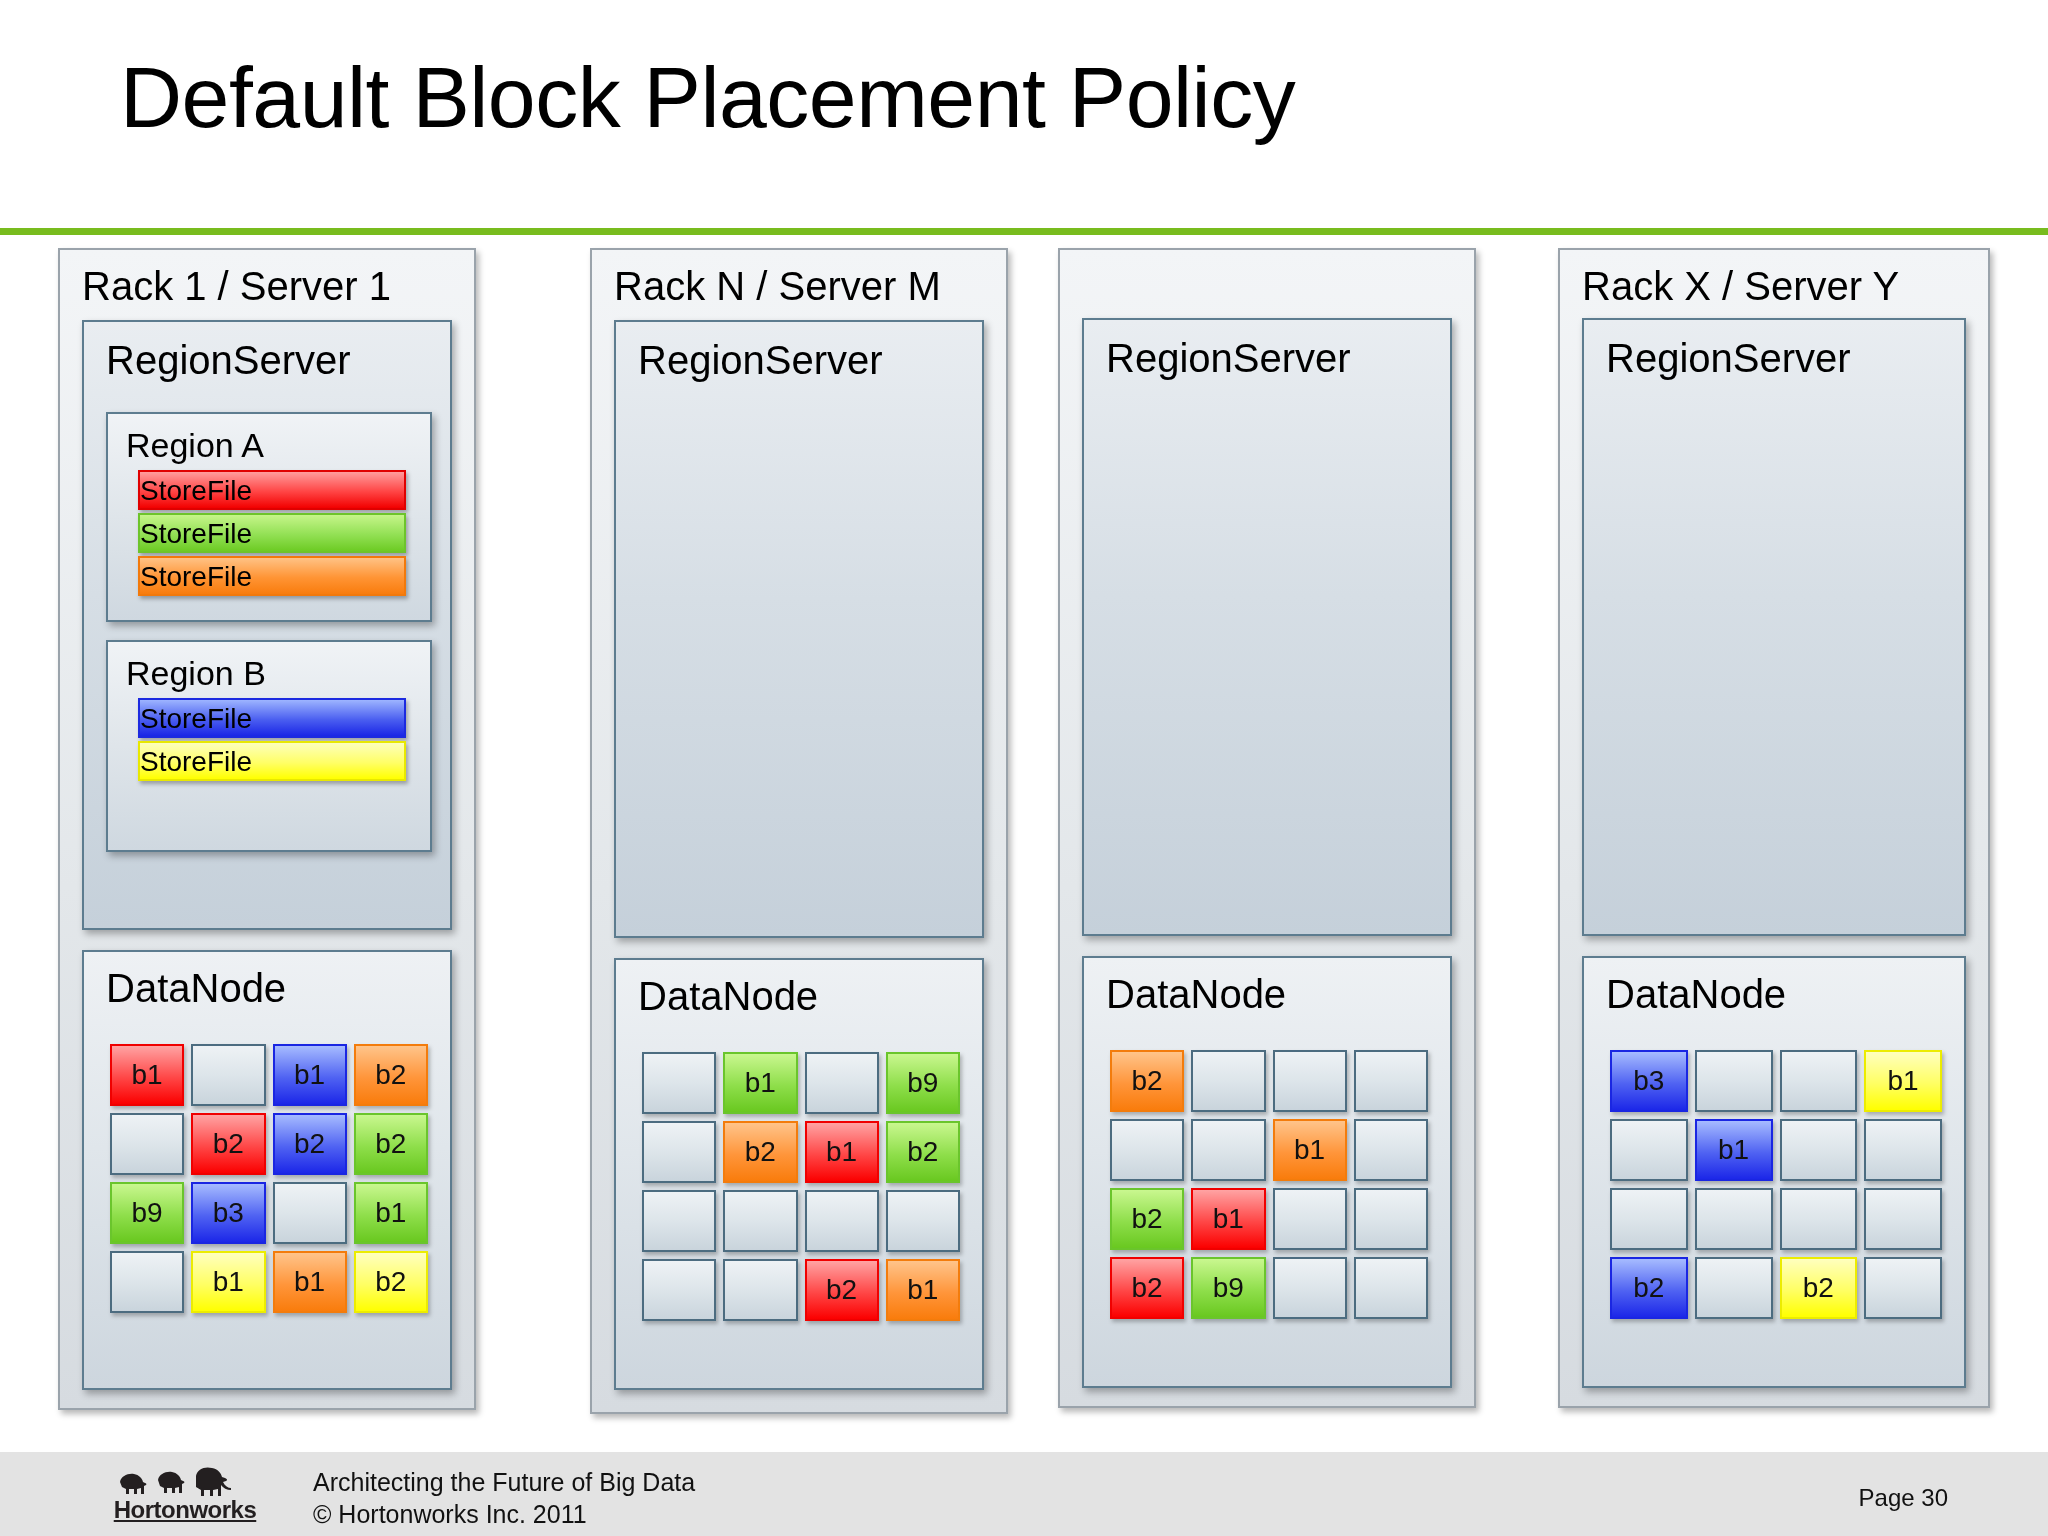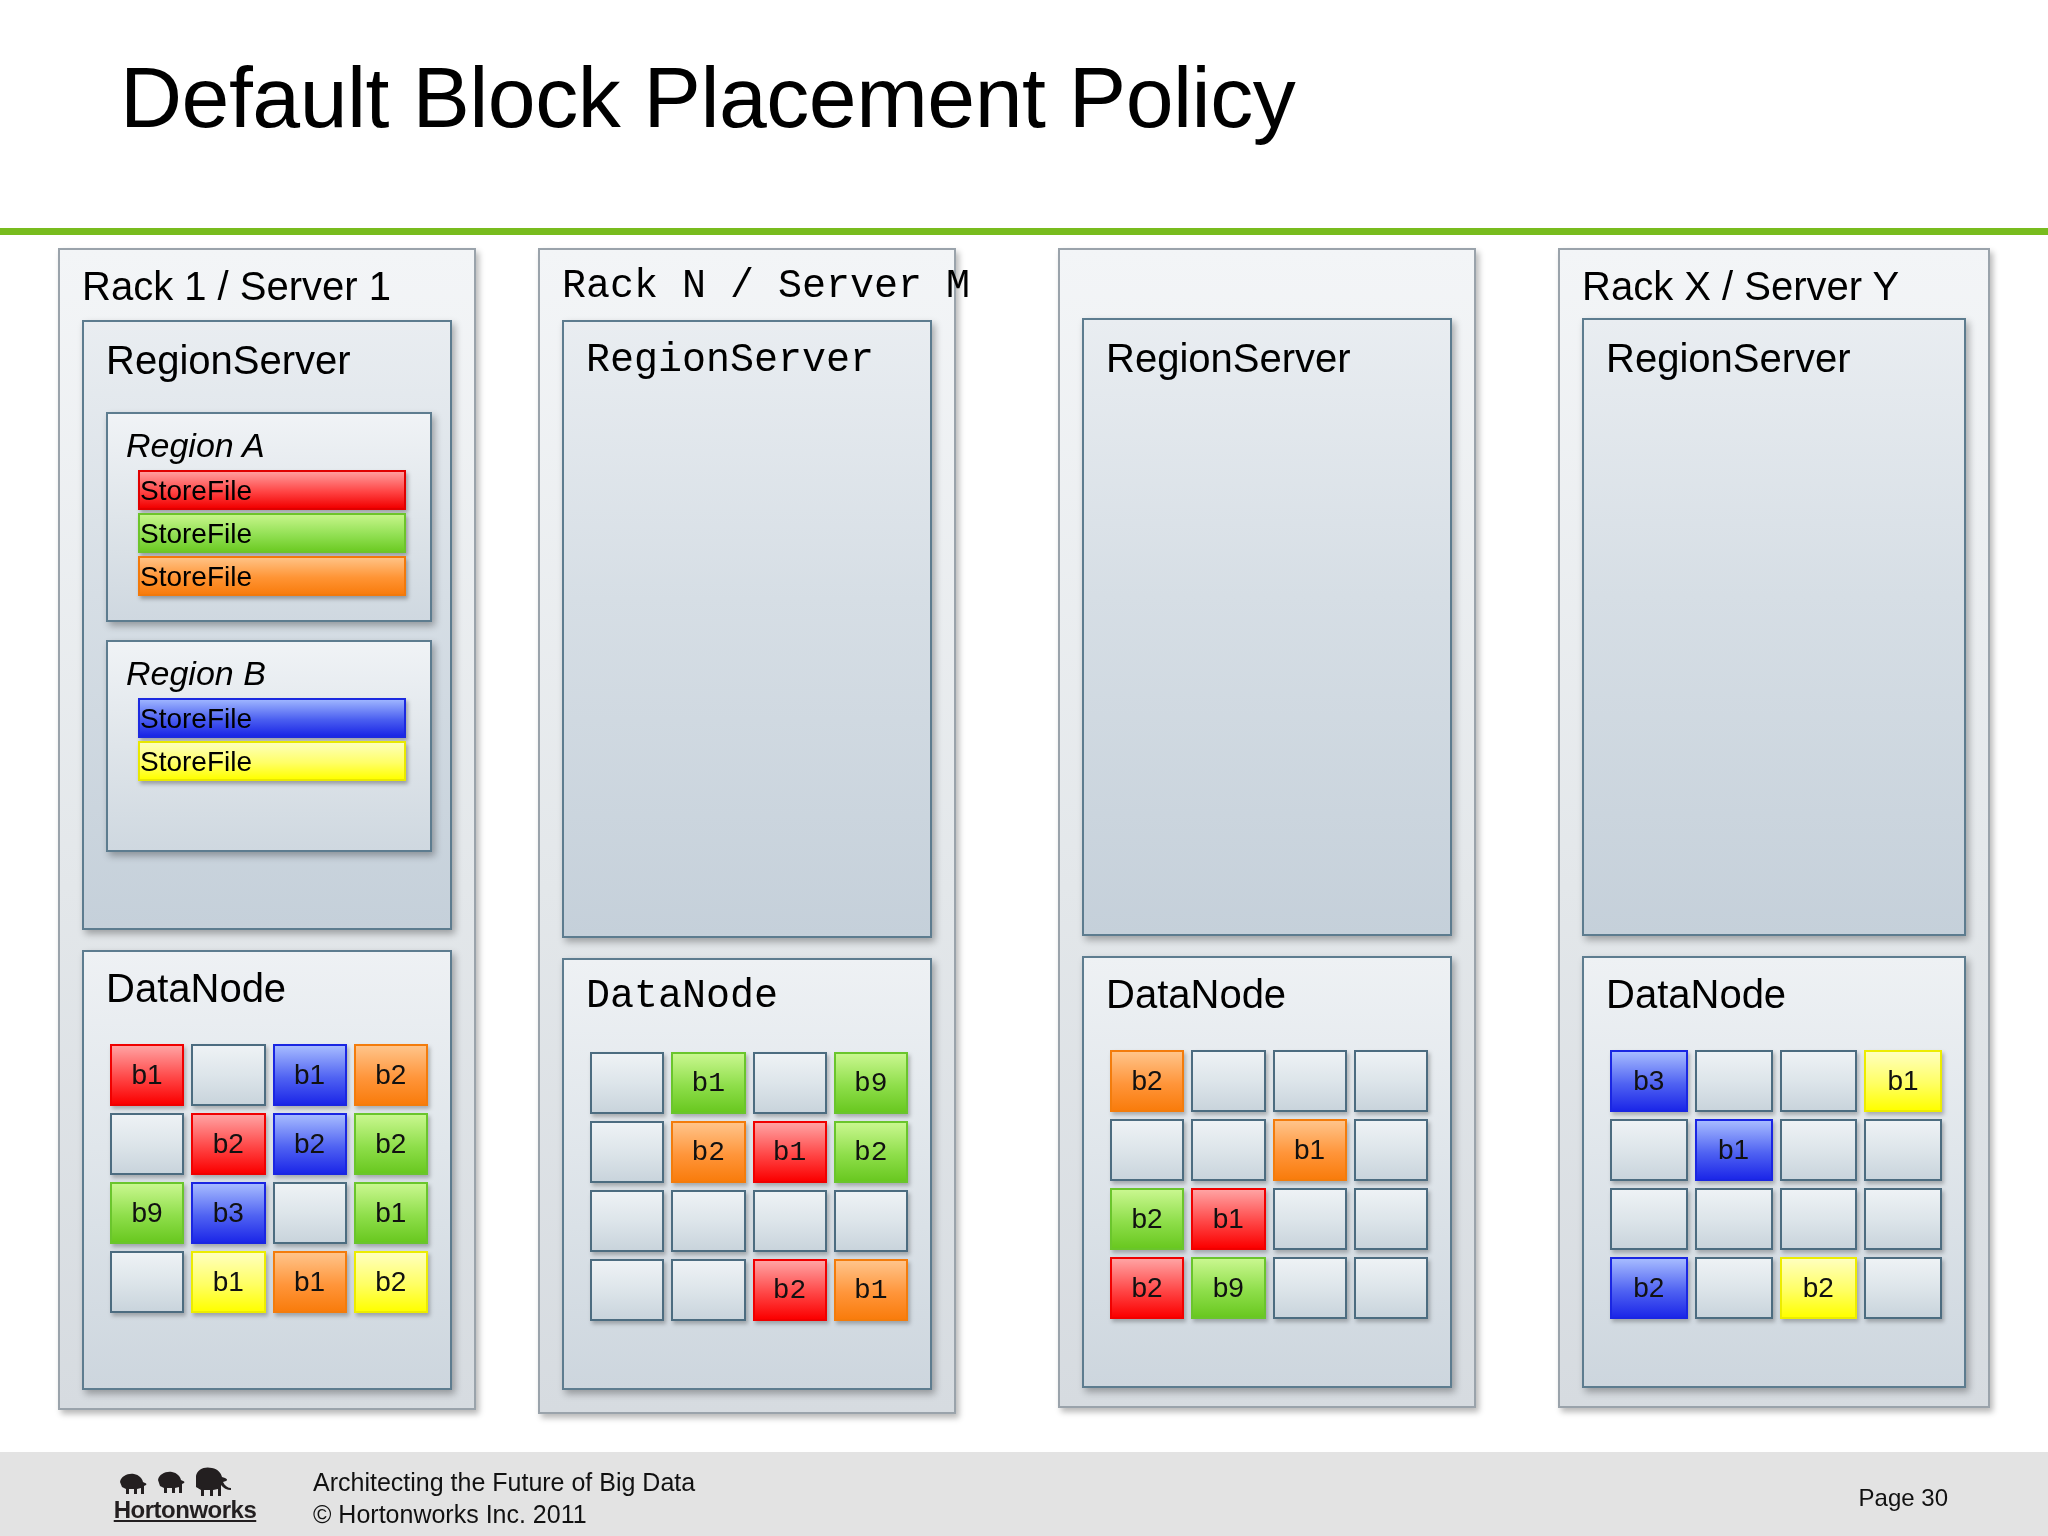--- a/index.html
+++ b/index.html
@@ -91,21 +91,20 @@
     border: 2px solid #5d7c8f;
     box-shadow: 3px 4px 7px rgba(0,0,0,0.3);
   }
   .region-title {
     position: absolute;
     left: 18px;
     top: 12px;
     font-size: 34px;
     color: #000000;
     white-space: nowrap;
-    font-style: italic;
   }
 
   
   .storefile {
     position: absolute;
     height: 40px;
     box-sizing: border-box;
     text-align: left;
     font-size: 28px;
     line-height: 38px;
@@ -245,21 +244,21 @@
           <div class="block blue">b3</div>
           <div class="block"></div>
           <div class="block green">b1</div>
           <div class="block"></div>
           <div class="block yellow">b1</div>
           <div class="block orange">b1</div>
           <div class="block yellow">b2</div>
         </div>
       </div>
     </div>
-    <div class="rack" style="left: 538px; width: 418px; height: 1166px; font-family: Liberation Mono, monospace;">
+    <div class="rack" style="left: 590px; width: 418px; height: 1166px;">
       <div class="rack-title">Rack N / Server M</div>
       <div class="regionserver" style="top: 70px; width: 370px; height: 618px;">
         <div class="rs-title">RegionServer</div>
       </div>
       <div class="datanode" style="top: 708px; width: 370px; height: 432px;">
         <div class="dn-title">DataNode</div>
         <div class="blockgrid" style="left: 26px; top: 72px; width: 318px;">
           <div class="block"></div>
           <div class="block green">b1</div>
           <div class="block"></div>

